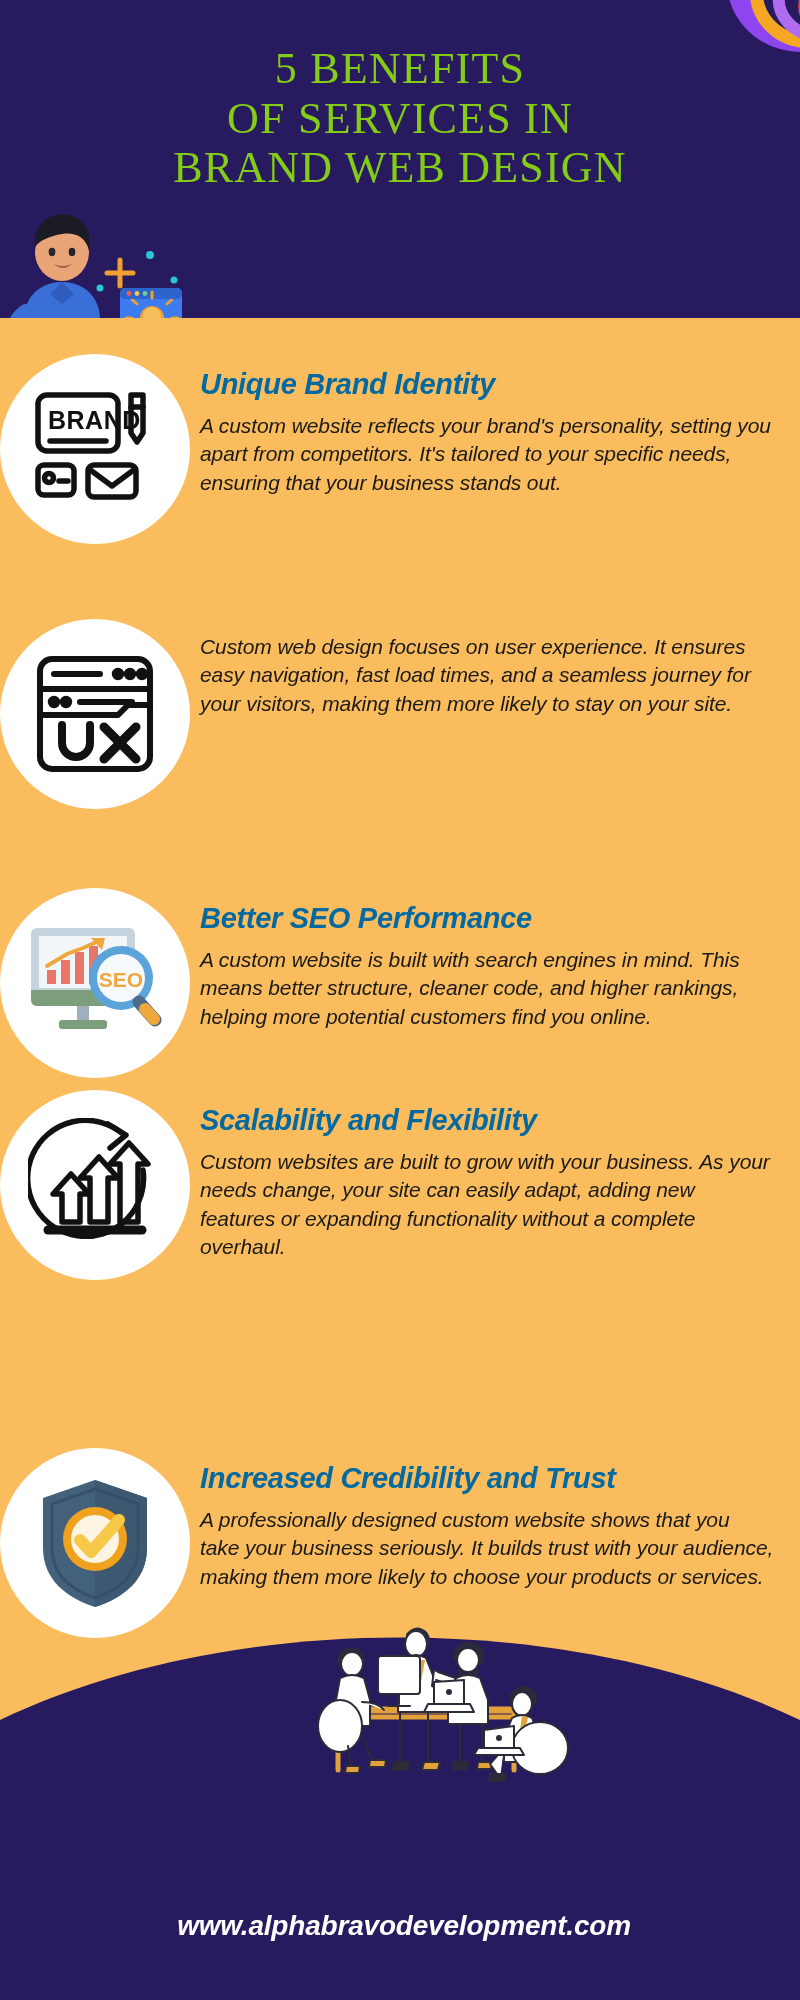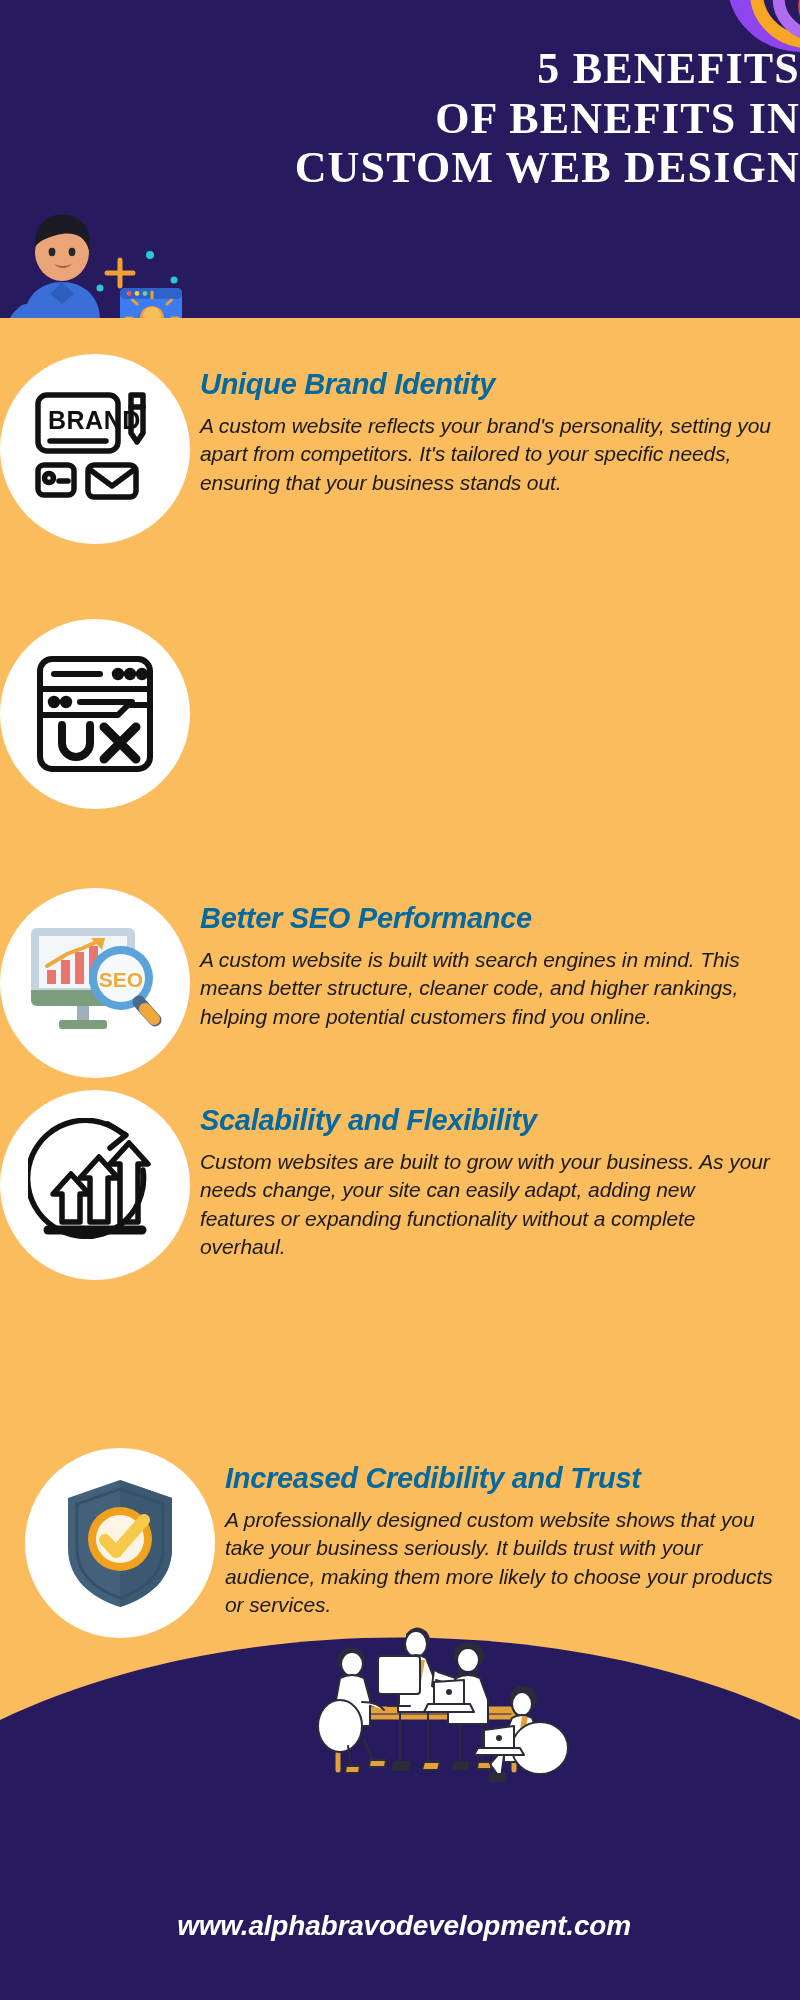--- a/index.html
+++ b/index.html
@@ -13,24 +13,24 @@
 
   
   .header {
     position:absolute; left:0; top:0; width:800px; height:318px;
     background:#281A5E;
     overflow:hidden;
   }
   .swirl { position:absolute; right:-40px; top:-110px; width:300px; height:230px; }
   .header-title {
     position:absolute; left:0; top:44px; width:800px;
-    text-align:right;
-    color:#ffffff;
+    text-align:center;
+    color:#84cc16;
     font-family:"Liberation Serif", serif;
-    font-weight:bold;
+    font-weight:normal;
     font-size:44px;
     line-height:1.13;
     letter-spacing:1.2px;
   }
   .header-title .ln { display:block; white-space:nowrap; }
 
   
   .hero-illo { position:absolute; left:2px; top:200px; width:200px; height:190px; }
 
   
@@ -74,22 +74,22 @@
       <path d="M300 20 C250 10 205 35 198 80 C192 120 220 150 260 152" stroke="#8E44EF" stroke-width="20"></path>
       <path d="M302 45 C258 38 222 58 217 93 C212 126 236 150 268 152" stroke="#F5A623" stroke-width="13"></path>
       <path d="M303 66 C270 62 243 76 239 103 C236 126 253 144 277 146" stroke="#B06CF0" stroke-width="12"></path>
       <path d="M304 88 C282 86 265 96 263 113 C261 128 272 140 288 141" stroke="#E1473D" stroke-width="9"></path>
       <path d="M250 -5 C205 5 175 40 180 78" stroke="#6C3FD4" stroke-width="16"></path>
     </g>
   </svg>
 
   <div class="header-title">
     <span class="ln">5 BENEFITS</span>
-    <span class="ln">OF BENEFITS IN</span>
-    <span class="ln">CUSTOM WEB DESIGN</span>
+    <span class="ln">OF SERVICES IN</span>
+    <span class="ln">BRAND WEB DESIGN</span>
   </div>
 
   <svg class="hero-illo" viewBox="0 0 200 190">
     <circle cx="148" cy="55" r="4" fill="#2BC6D8"></circle>
     <circle cx="98" cy="88" r="3.5" fill="#2BC6D8"></circle>
     <circle cx="172" cy="80" r="3.5" fill="#2BC6D8"></circle>
     <path d="M118 60 l0 26 M105 73 l26 0" stroke="#F0A030" stroke-width="5" stroke-linecap="round"></path>
     <path d="M10 170 l0 14 M3 177 l14 0" stroke="#F0A030" stroke-width="3.5" stroke-linecap="round"></path>
 
     <rect x="118" y="88" width="62" height="48" rx="5" fill="#3C7BF0"></rect>
@@ -166,20 +166,21 @@
           <circle cx="20" cy="49" r="3.2" fill="#111"></circle>
           <circle cx="32" cy="49" r="3.2" fill="#111"></circle>
           <path d="M46 49 h52"></path>
           <path d="M28 72 v18 a14 14 0 0 0 28 0 v-18" stroke-width="8"></path>
           <path d="M70 74 l32 32 M102 74 l-32 32" stroke-width="9"></path>
         </g>
       </svg>
     </div>
   </div>
   <div class="text-col">
+    <div class="card-body">Custom web design focuses on user experience. It ensures easy navigation, fast load times, and a seamless journey for your visitors, making them more likely to stay on your site.</div>
   </div>
 </div>
 
 <div class="card" style="top:882px;">
   <div class="icon-wrap">
     <div class="icon-circle">
       <svg width="140" height="130" viewBox="0 0 140 130">
         <rect x="6" y="10" width="104" height="78" rx="6" fill="#C5D3DE"></rect>
         <rect x="14" y="18" width="88" height="52" fill="#F2F6F8"></rect>
         <path d="M6 72 h104 v10 a6 6 0 0 1 -6 6 H12 a6 6 0 0 1 -6 -6 Z" fill="#7D9E7C"></path>
@@ -219,21 +220,21 @@
         </g>
       </svg>
     </div>
   </div>
   <div class="text-col">
     <div class="card-title">Scalability and Flexibility</div>
     <div class="card-body">Custom websites are built to grow with your business. As your needs change, your site can easily adapt, adding new features or expanding functionality without a complete overhaul.</div>
   </div>
 </div>
 
-<div class="card" style="top:1442px;padding-left:25px;">
+<div class="card" style="top:1442px;">
   <div class="icon-wrap">
     <div class="icon-circle">
       <svg width="120" height="134" viewBox="0 0 120 134">
         <path d="M60 4 L112 22 V72 C112 104 88 122 60 131 C32 122 8 104 8 72 V22 Z" fill="#44617C"></path>
         <path d="M60 4 L112 22 V72 C112 104 88 122 60 131 V4 Z" fill="#3D5972"></path>
         <path d="M60 13 L103 28 V72 C103 99 83 114 60 122 C37 114 17 99 17 72 V28 Z" fill="none" stroke="#35506A" stroke-width="3"></path>
         <circle cx="60" cy="63" r="32" fill="#F0A11E"></circle>
         <circle cx="60" cy="63" r="24" fill="#FDF4E3"></circle>
         <path d="M45 64 l11 12 l28 -32" stroke="#F7C948" stroke-width="12" fill="none" stroke-linecap="round" stroke-linejoin="round"></path>
       </svg>

